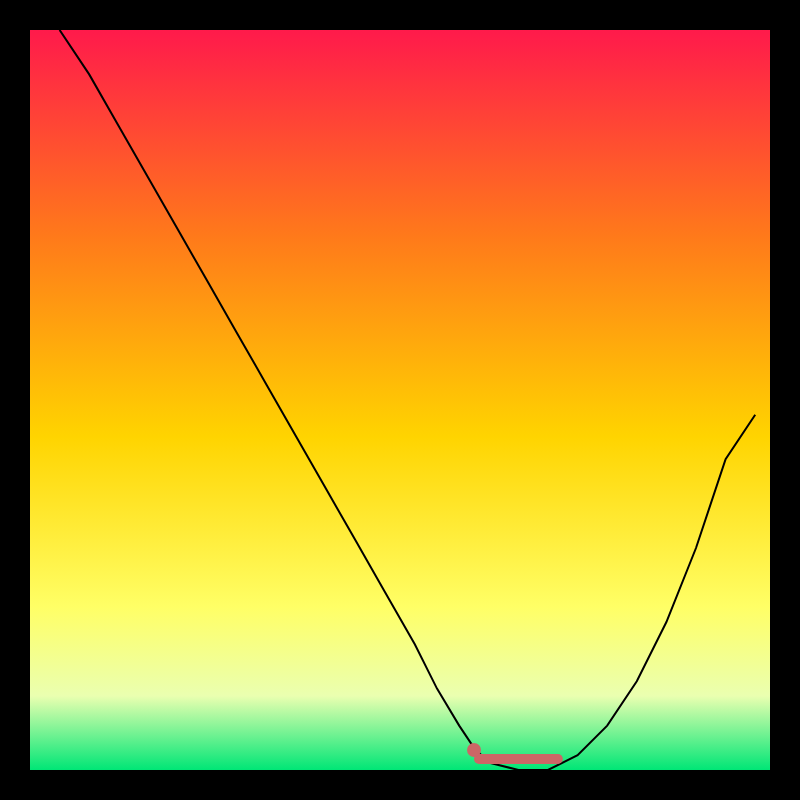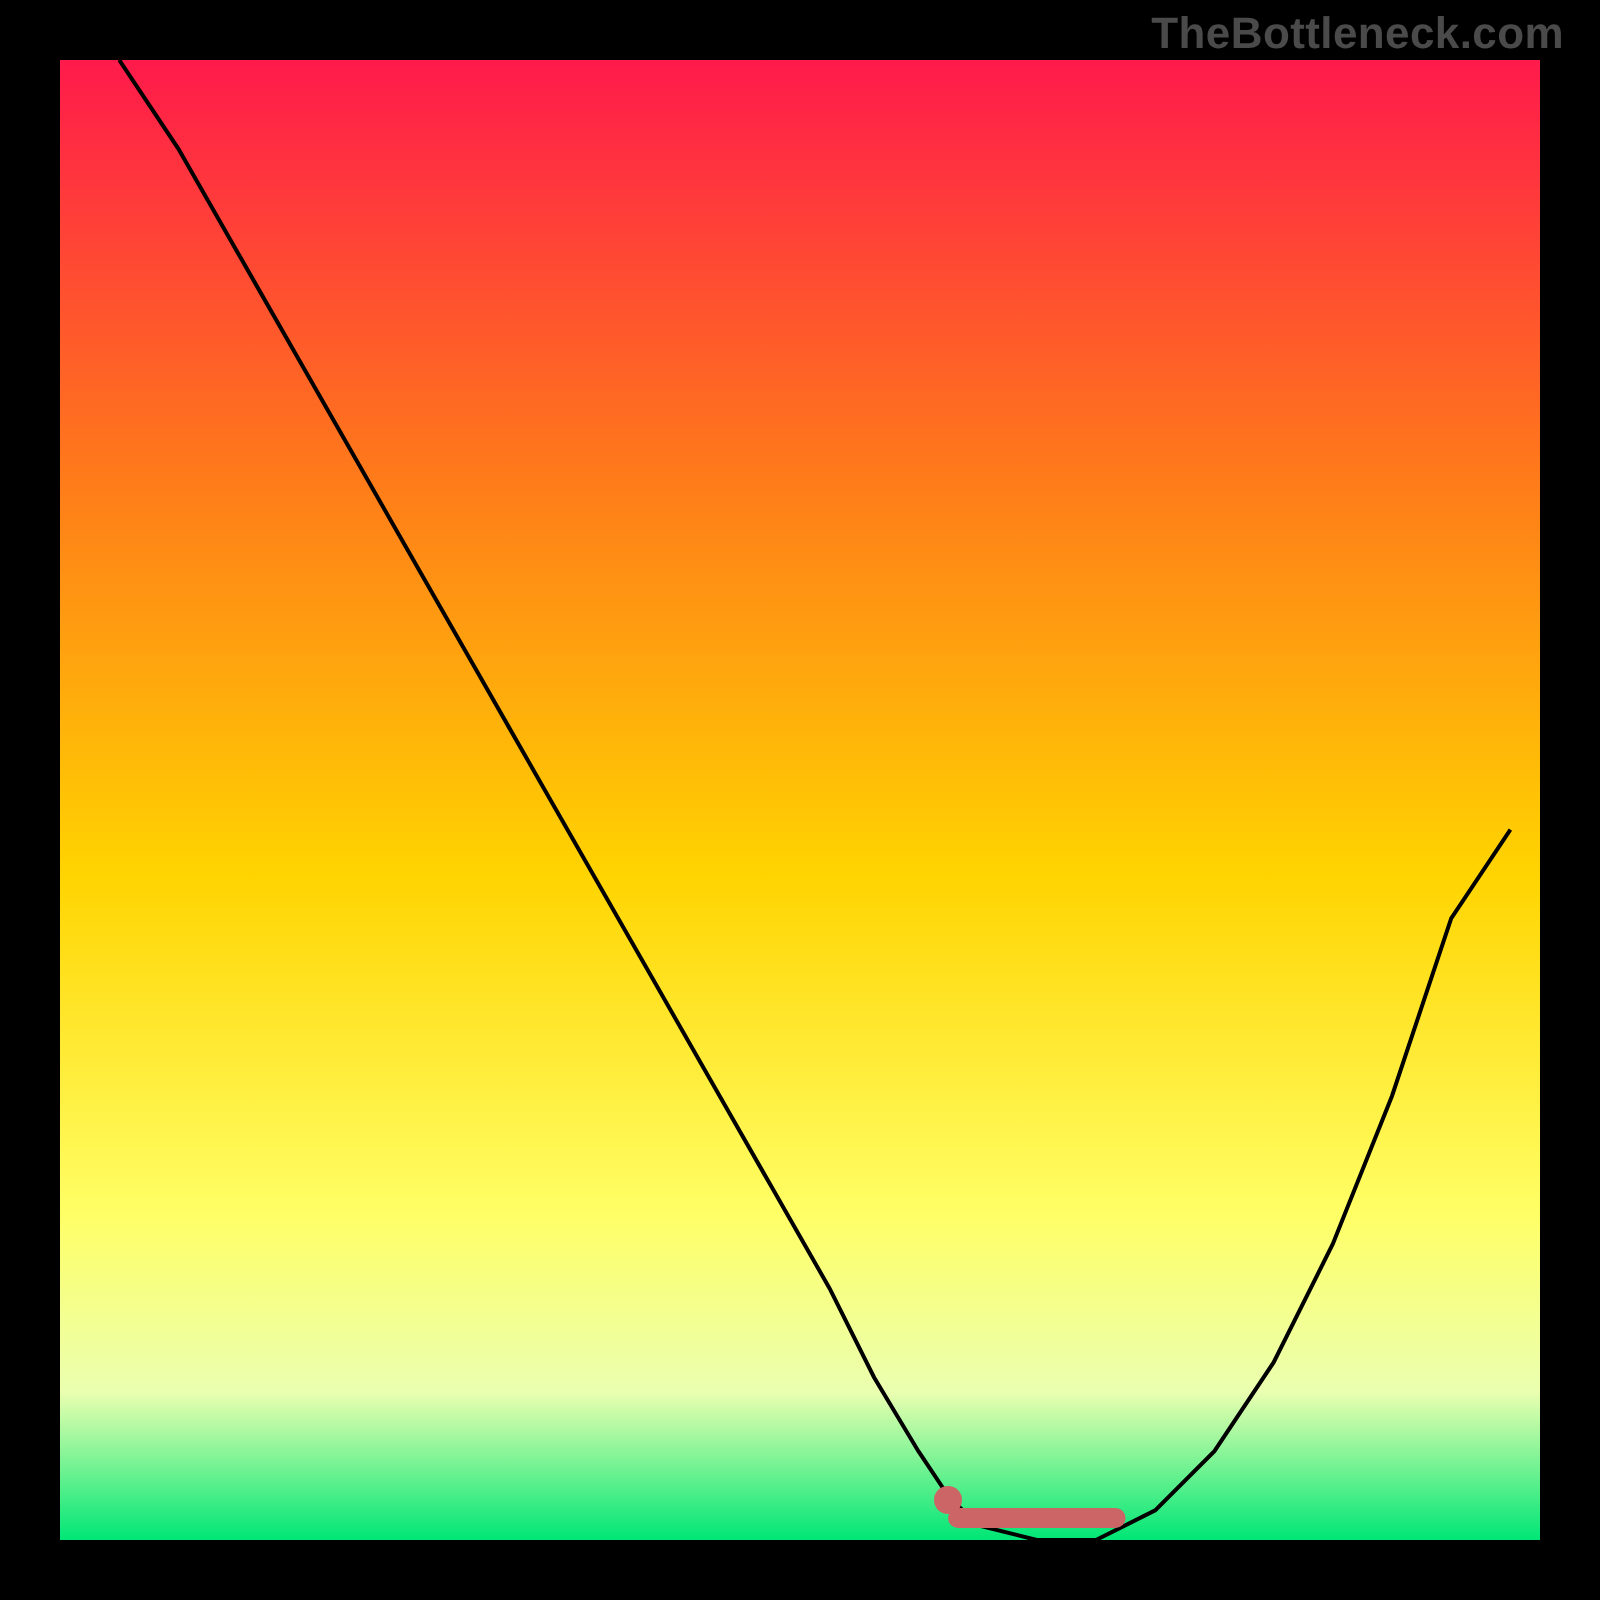--- a/index.html
+++ b/index.html
@@ -32,21 +32,20 @@
     top: 30px;
     width: 740px;
     height: 740px;
   }
   svg { display: block; }
 </style>
 </head>
 <body>
 
 <div class="outer">
-  <div class="watermark">TheBottleneck.com</div>
 
   <div class="plot">
     <svg id="chart-svg" width="740" height="740" viewBox="0 0 740 740">
       <defs>
         <linearGradient id="bg-grad" x1="0" y1="0" x2="0" y2="1">
           <stop id="g0" offset="0%" stop-color="#ff1a4b"></stop>
           <stop id="g1" offset="28%" stop-color="#ff7a1a"></stop>
           <stop id="g2" offset="55%" stop-color="#ffd400"></stop>
           <stop id="g3" offset="78%" stop-color="#ffff66"></stop>
           <stop id="g4" offset="90%" stop-color="#eaffb0"></stop>

